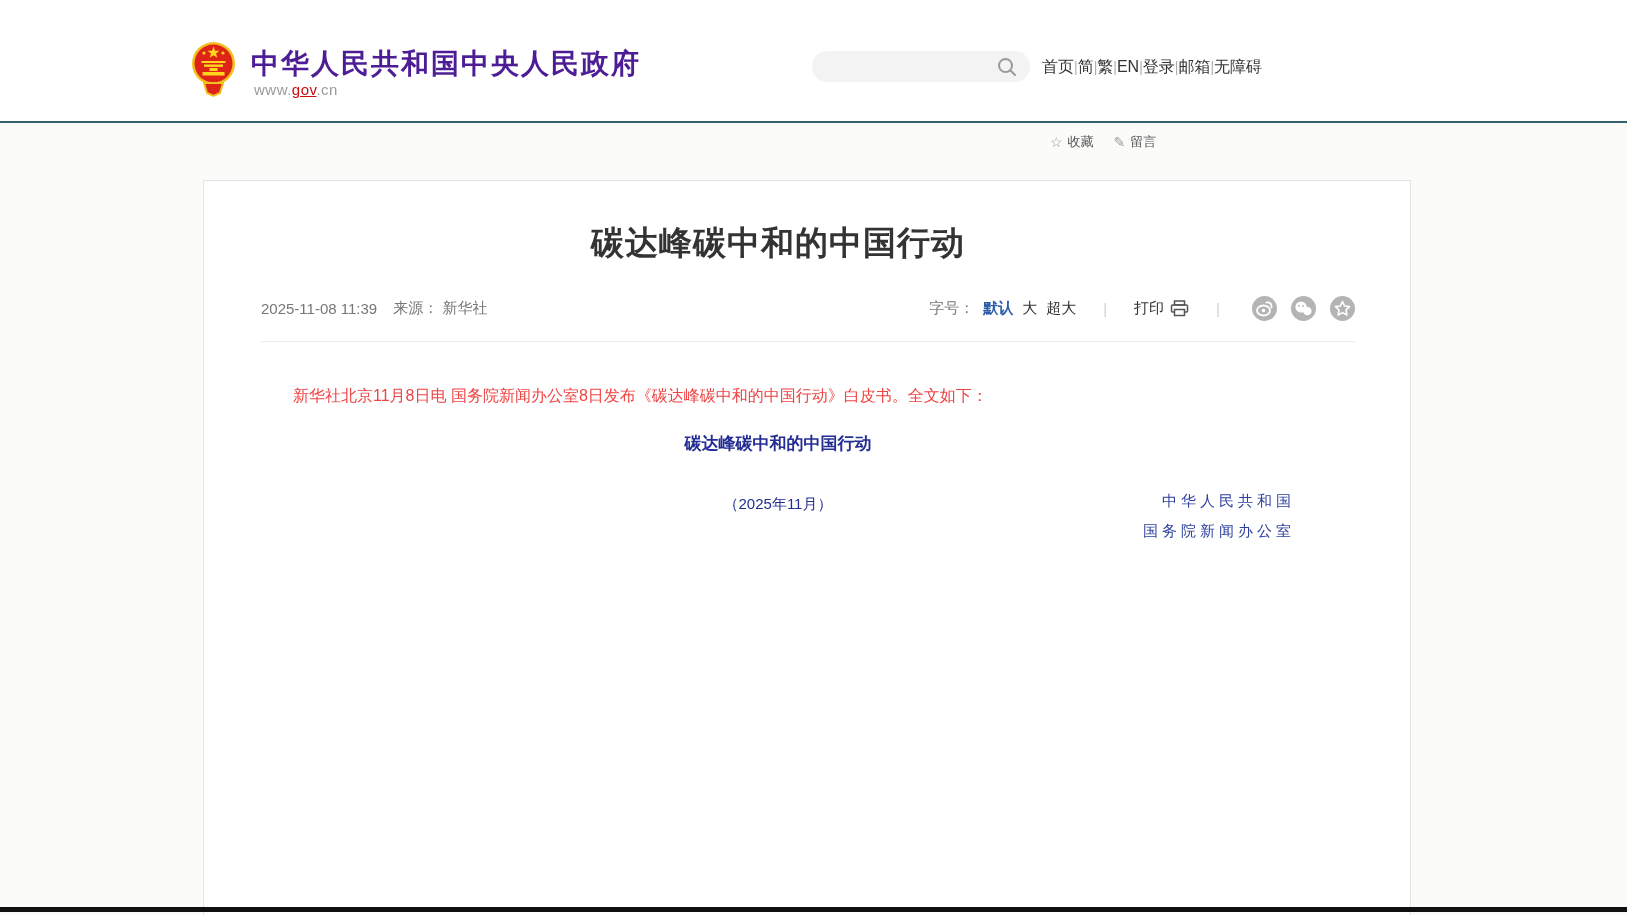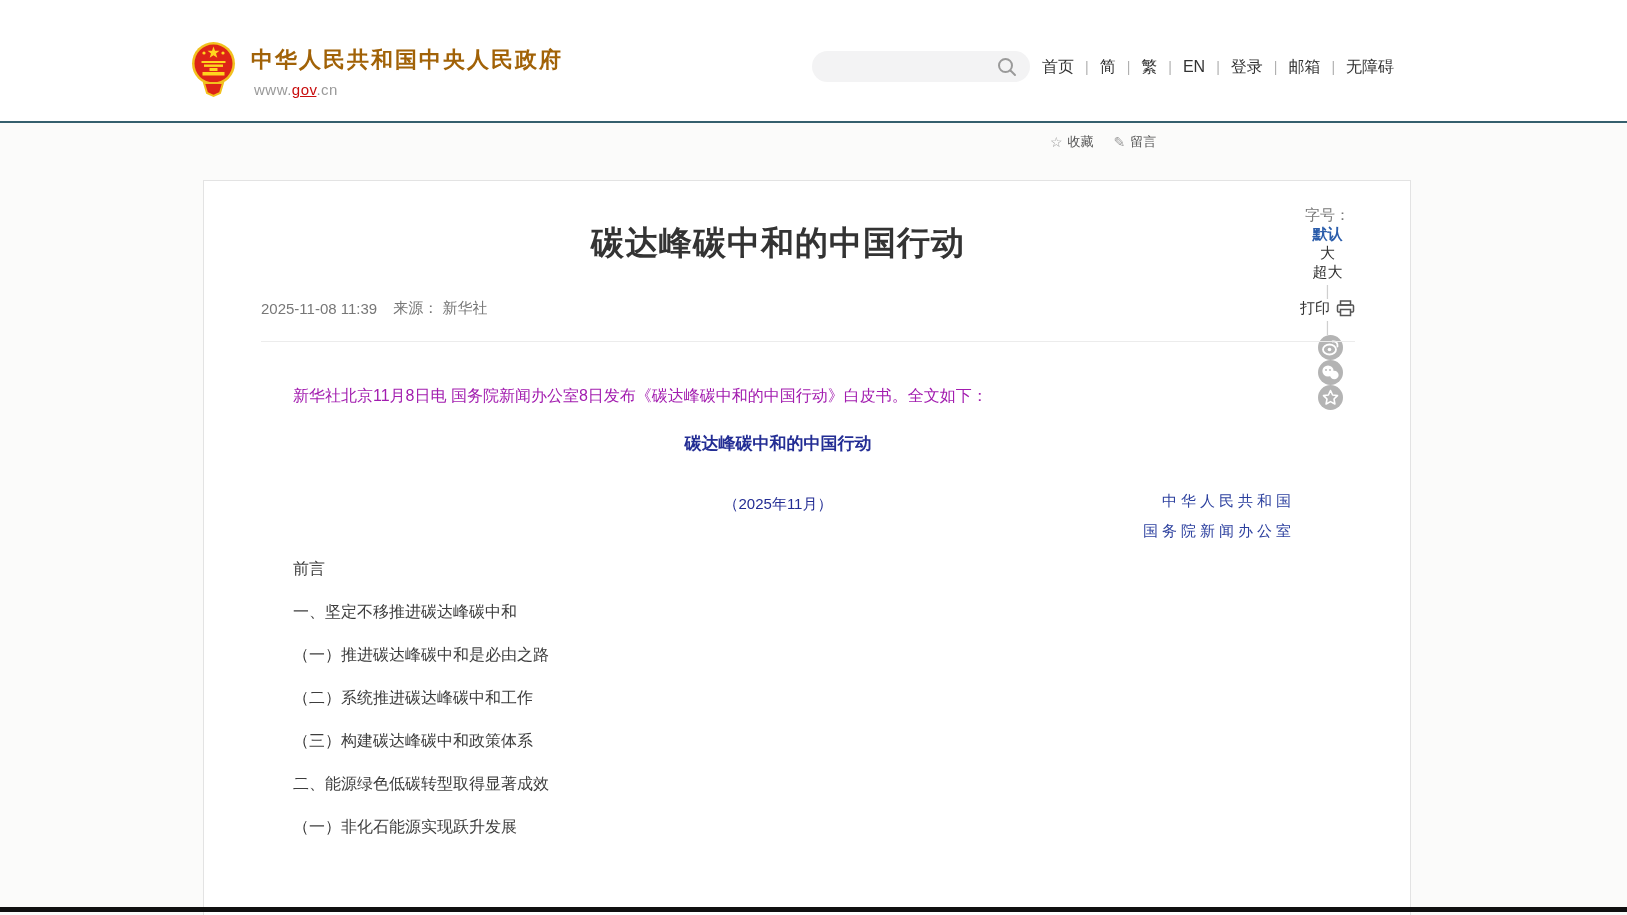--- a/index.html
+++ b/index.html
@@ -2,62 +2,62 @@
 <html><head>
 <meta charset="utf-8">
 <style>
   * { margin:0; padding:0; box-sizing:border-box; }
   body { background:#ffffff; font-family:"Liberation Sans", sans-serif; }
   .canvas { position:relative; width:1627px; height:915px; background:#ffffff; overflow:hidden; }
 
   
   .header { position:absolute; left:0; top:0; width:1627px; height:121px; background:#ffffff; }
   .emblem { position:absolute; left:191px; top:41px; width:45px; height:57px; }
-  .site-title { position:absolute; left:251px; top:45px; font-size:22px; font-weight:bold;
-                color:#a16207; letter-spacing:2px; white-space:nowrap; }
+  .site-title { position:absolute; left:251px; top:45px; font-size:28px; font-weight:bold;
+                color:#4c1d95; letter-spacing:2px; white-space:nowrap; }
   .site-url { position:absolute; left:254px; top:81px; font-size:15px; color:#9a9a9a; letter-spacing:.5px; }
   .site-url .gov { color:#c80d0e; text-decoration:underline; }
   .search-box { position:absolute; left:812px; top:51px; width:218px; height:31px;
                 background:#f3f3f4; border:none; border-radius:16px; }
   .search-input { position:absolute; left:826px; top:53px; width:160px; height:27px; border:none;
                   background:transparent; outline:none; font-size:14px; color:#333; }
   .search-icon { position:absolute; left:996px; top:56px; width:22px; height:22px; cursor:pointer; }
   .nav { position:absolute; left:1042px; top:55px; height:24px; display:flex; align-items:center;
-         column-gap:11px; font-size:16px; color:#333; white-space:nowrap; }
+         font-size:16px; color:#333; white-space:nowrap; }
   .nav .nav-item { cursor:pointer; }
   .nav .nav-sep { color:#b0b0b0; font-size:14px; }
   .teal-line { position:absolute; left:0; top:121px; width:1627px; height:2px; background:#355f6d; }
   .page-bg { position:absolute; left:0; top:123px; width:1627px; height:792px; background:#fbfbfa; }
 
   
   .actions { position:absolute; left:1050px; top:133px; display:flex; column-gap:20px;
              font-size:13px; color:#555; align-items:center; }
   .action { display:flex; align-items:center; column-gap:5px; cursor:pointer; }
   .action .a-icon { color:#999; font-size:14px; line-height:14px; }
 
   
   .article { position:absolute; left:203px; top:180px; width:1208px; height:760px;
              background:#ffffff; border:1px solid #e3e3e3; }
   .art-title { position:absolute; left:57px; right:115px; top:40px; text-align:center;
                font-size:33px; font-weight:600; color:#333333; letter-spacing:1px; }
   .meta { position:absolute; left:57px; right:55px; top:112px; height:30px;
           display:flex; align-items:center; justify-content:space-between;
           font-size:15px; color:#777; white-space:nowrap; }
   .meta-left { display:flex; align-items:center; column-gap:16px; }
-  .meta-right { display:flex; align-items:center; column-gap:9px; color:#444;flex-direction:column; }
+  .meta-right { display:flex; align-items:center; column-gap:9px; color:#444; }
   .fs-label { color:#777; }
   .fs-default { color:#2a5caa; font-weight:bold; cursor:pointer; }
   .fs-opt { color:#333; cursor:pointer; }
   .meta-pipe { color:#cfcfcf; margin:0 18px; }
   .print { display:flex; align-items:center; column-gap:6px; color:#333; cursor:pointer; }
   .share-circle { width:25px; height:25px; border-radius:50%; background:#b4b4b4;
                   display:flex; align-items:center; justify-content:center; cursor:pointer; margin-left:5px; }
   .meta-divider { position:absolute; left:57px; right:55px; top:160px; border-top:1px solid #ececec; }
 
-  .lead { position:absolute; left:57px; right:57px; top:202px; font-size:16px; color:#a21caf;
+  .lead { position:absolute; left:57px; right:57px; top:202px; font-size:16px; color:#ef4444;
           line-height:26px; text-indent:2em; }
   .doc-title { position:absolute; left:57px; right:115px; top:251px; text-align:center;
                font-size:17px; font-weight:bold; color:#232d94; }
   .doc-date  { position:absolute; left:57px; right:115px; top:282px; text-align:center;
                font-size:15px; color:#232d94;margin-top:32px; }
   .doc-org   { position:absolute; left:57px; right:115px; text-align:right;
                font-size:15px; color:#2b3f9e; font-family:"DejaVu Serif", serif; letter-spacing:4px; }
   .doc-org1 { top:311px; } .doc-org2 { top:341px; }
 
   .toc { position:absolute; left:57px; right:57px; top:377px; }
@@ -173,26 +173,17 @@
     <div class="meta-divider"></div>
 
     <div class="lead">新华社北京11月8日电 国务院新闻办公室8日发布《碳达峰碳中和的中国行动》白皮书。全文如下：</div>
 
     <div class="doc-title">碳达峰碳中和的中国行动</div>
     <div class="doc-date">（2025年11月）</div>
     <div class="doc-org doc-org1">中华人民共和国</div>
     <div class="doc-org doc-org2">国务院新闻办公室</div>
 
     <div class="toc">
-      <div id="toc-items">
-          <div class="toc-item">前言</div>
-          <div class="toc-item">一、坚定不移推进碳达峰碳中和</div>
-          <div class="toc-item">（一）推进碳达峰碳中和是必由之路</div>
-          <div class="toc-item">（二）系统推进碳达峰碳中和工作</div>
-          <div class="toc-item">（三）构建碳达峰碳中和政策体系</div>
-          <div class="toc-item">二、能源绿色低碳转型取得显著成效</div>
-          <div class="toc-item">（一）非化石能源实现跃升发展</div>
-        </div>
     </div>
   </div>
 
   <div class="bottom-bar"></div>
 </div>
 
 </body></html>

